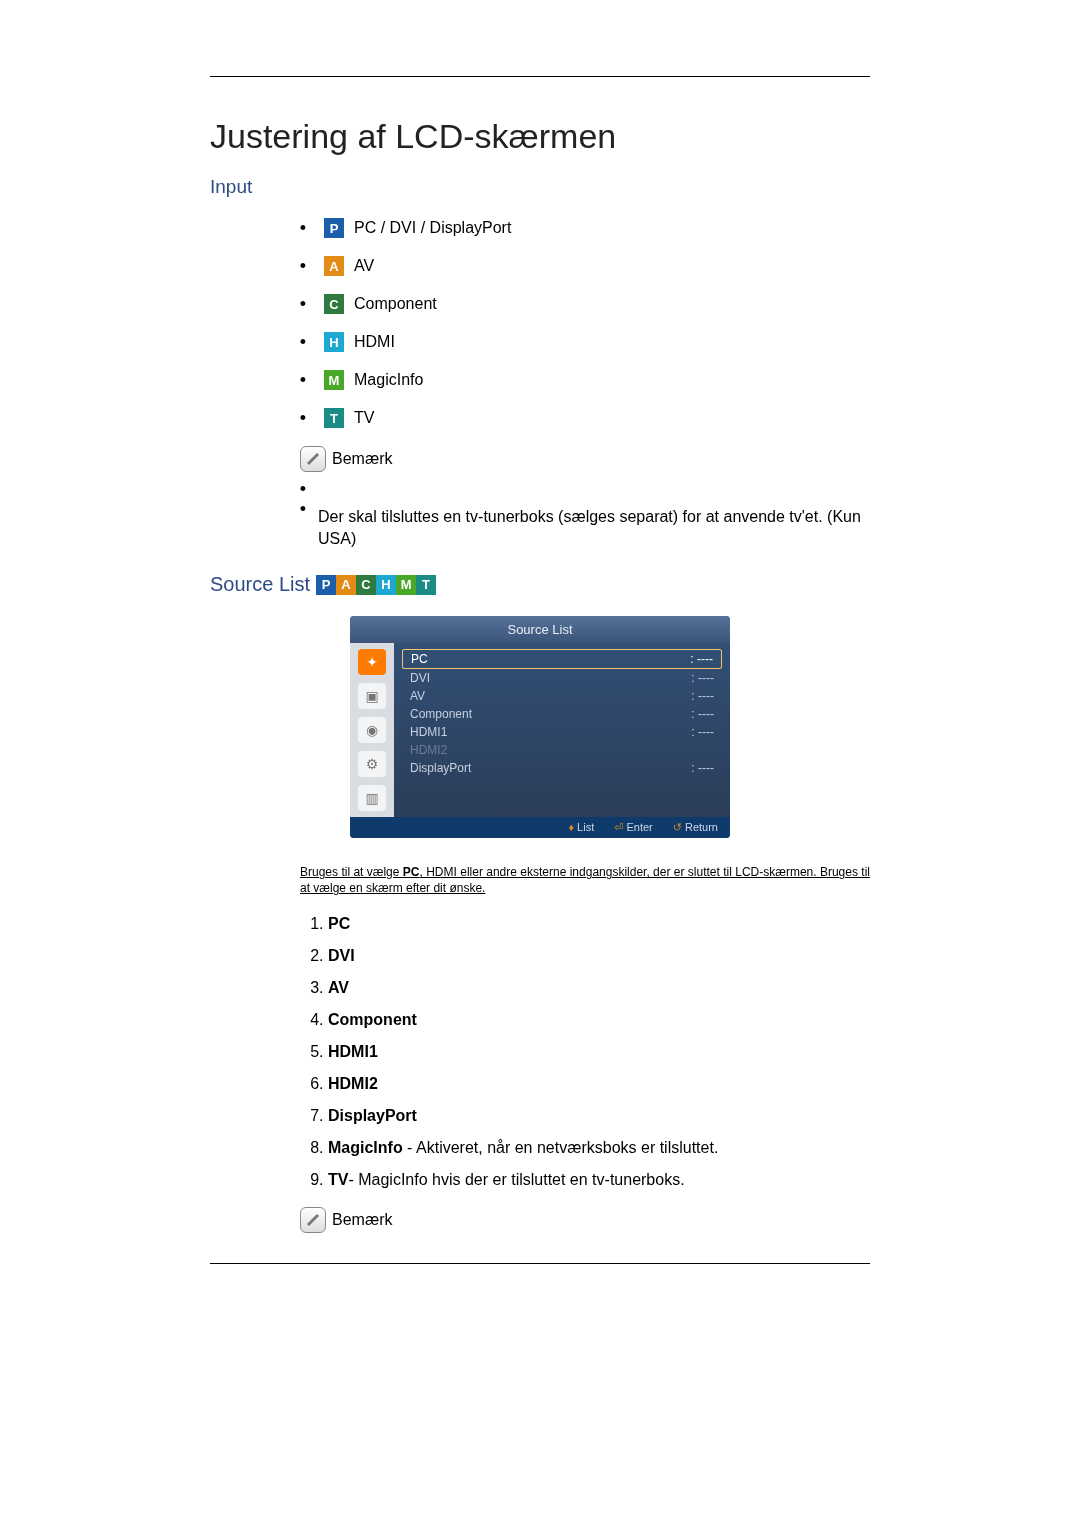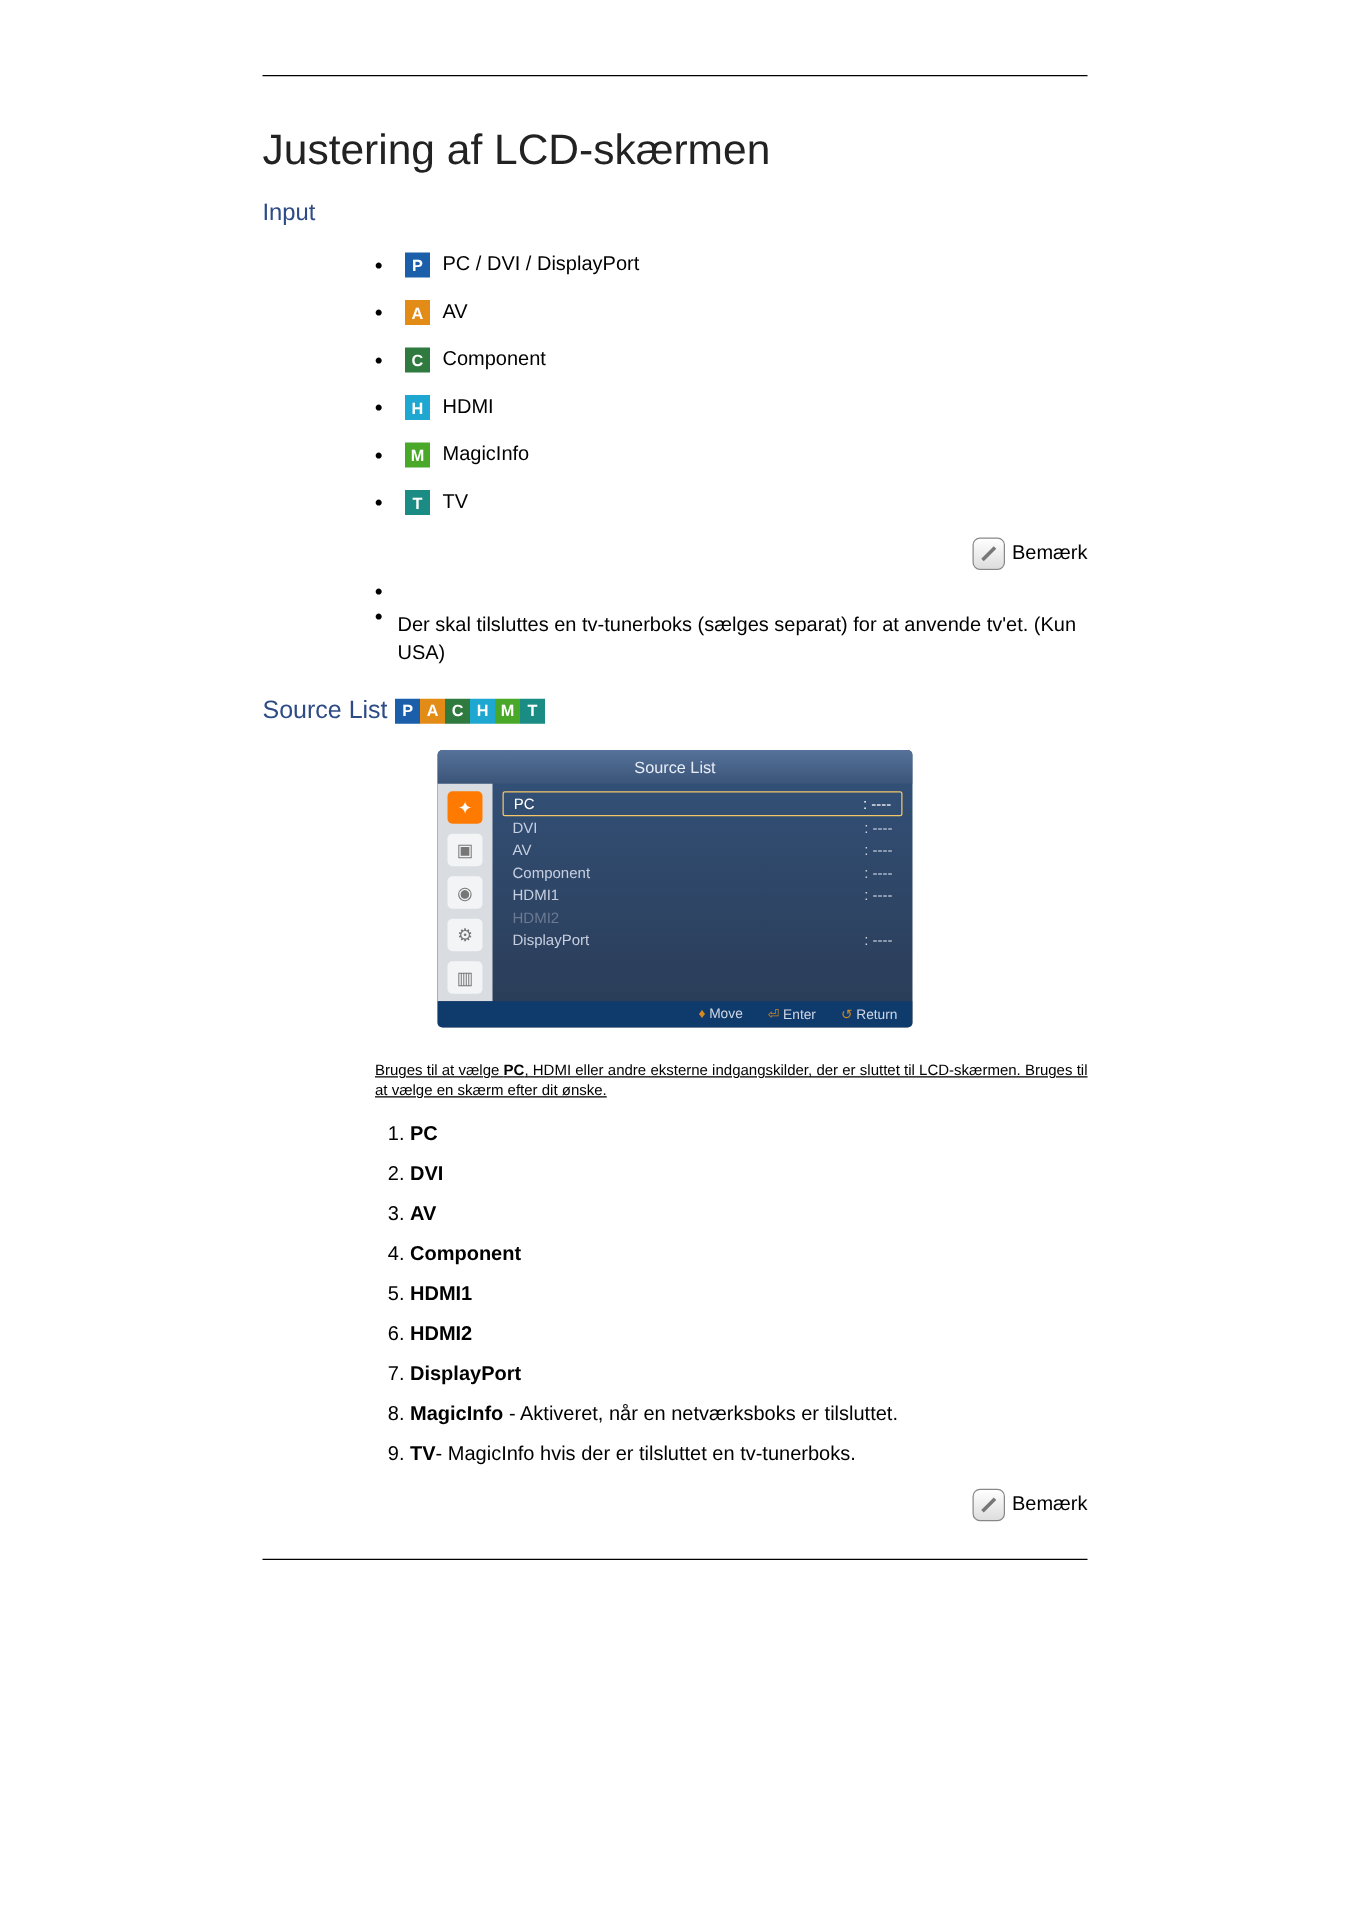--- a/index.html
+++ b/index.html
@@ -3,21 +3,21 @@
 <meta charset="utf-8">
 <style>
   body {
     margin: 0;
     background: #fff;
     font-family: Arial, Helvetica, sans-serif;
     color: #000;
   }
   .page {
     width: 860px;
-    margin: 0 auto;
+    margin: 16px auto;
     padding: 60px 100px 60px 100px;
     box-sizing: border-box;
   }
   .hr {
     border-top: 1px solid #000;
     margin-bottom: 40px;
   }
   .hr-bottom {
     border-top: 1px solid #000;
     margin-top: 30px;
@@ -81,21 +81,20 @@
   .bg-orange  { background: #e38b17; }
   .bg-dgreen  { background: #2f7a3f; }
   .bg-cyan    { background: #1ea7d0; }
   .bg-green   { background: #4aa829; }
   .bg-teal    { background: #1a8c84; }
   .note-row {
     display: flex;
     align-items: center;
     gap: 6px;
     margin: 10px 0 14px 0;
-    justify-content: flex-end;
   }
   .note-icon {
     width: 24px;
     height: 24px;
     border: 1px solid #888;
     border-radius: 6px;
     display: inline-flex;
     align-items: center;
     justify-content: center;
     color: #666;
@@ -340,21 +339,21 @@
               <span>HDMI2</span>
               <span></span>
             </div>
           <div class="osd-item">
               <span>DisplayPort</span>
               <span>: ----</span>
             </div>
         </div>
       </div>
       <div class="osd-footer">
-        <span><span class="k">♦</span><span>Move</span></span>
+        <span><span class="k">♦</span><span>List</span></span>
         <span><span class="k">⏎</span><span>Enter</span></span>
         <span><span class="k">↺</span><span>Return</span></span>
       </div>
     </div>
   </div>
 
   <div class="section-indent">
     <p class="para">
       <span>Bruges til at vælge </span><span class="mi-bold">PC</span><span>, HDMI eller andre eksterne indgangskilder, der er sluttet til LCD-skærmen. Bruges til at vælge en skærm efter dit ønske.</span>
     </p>

